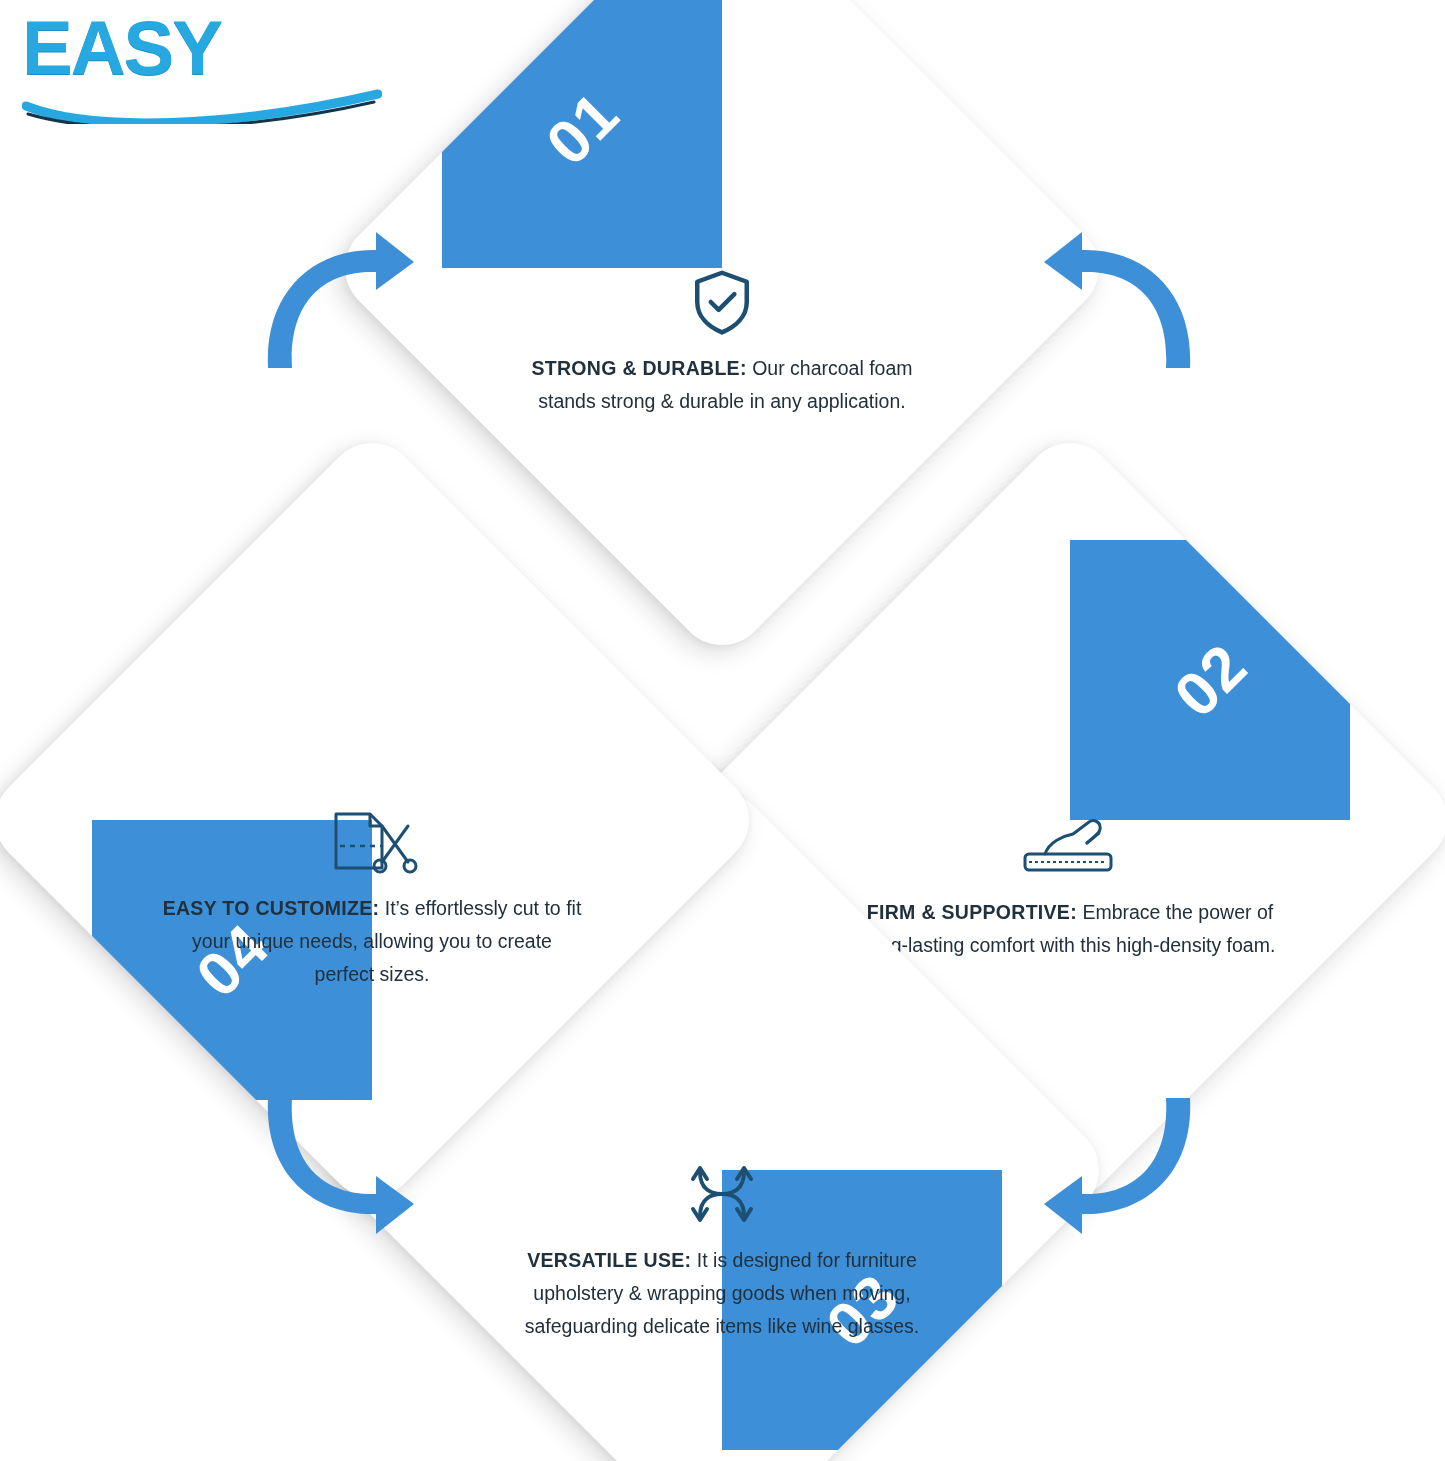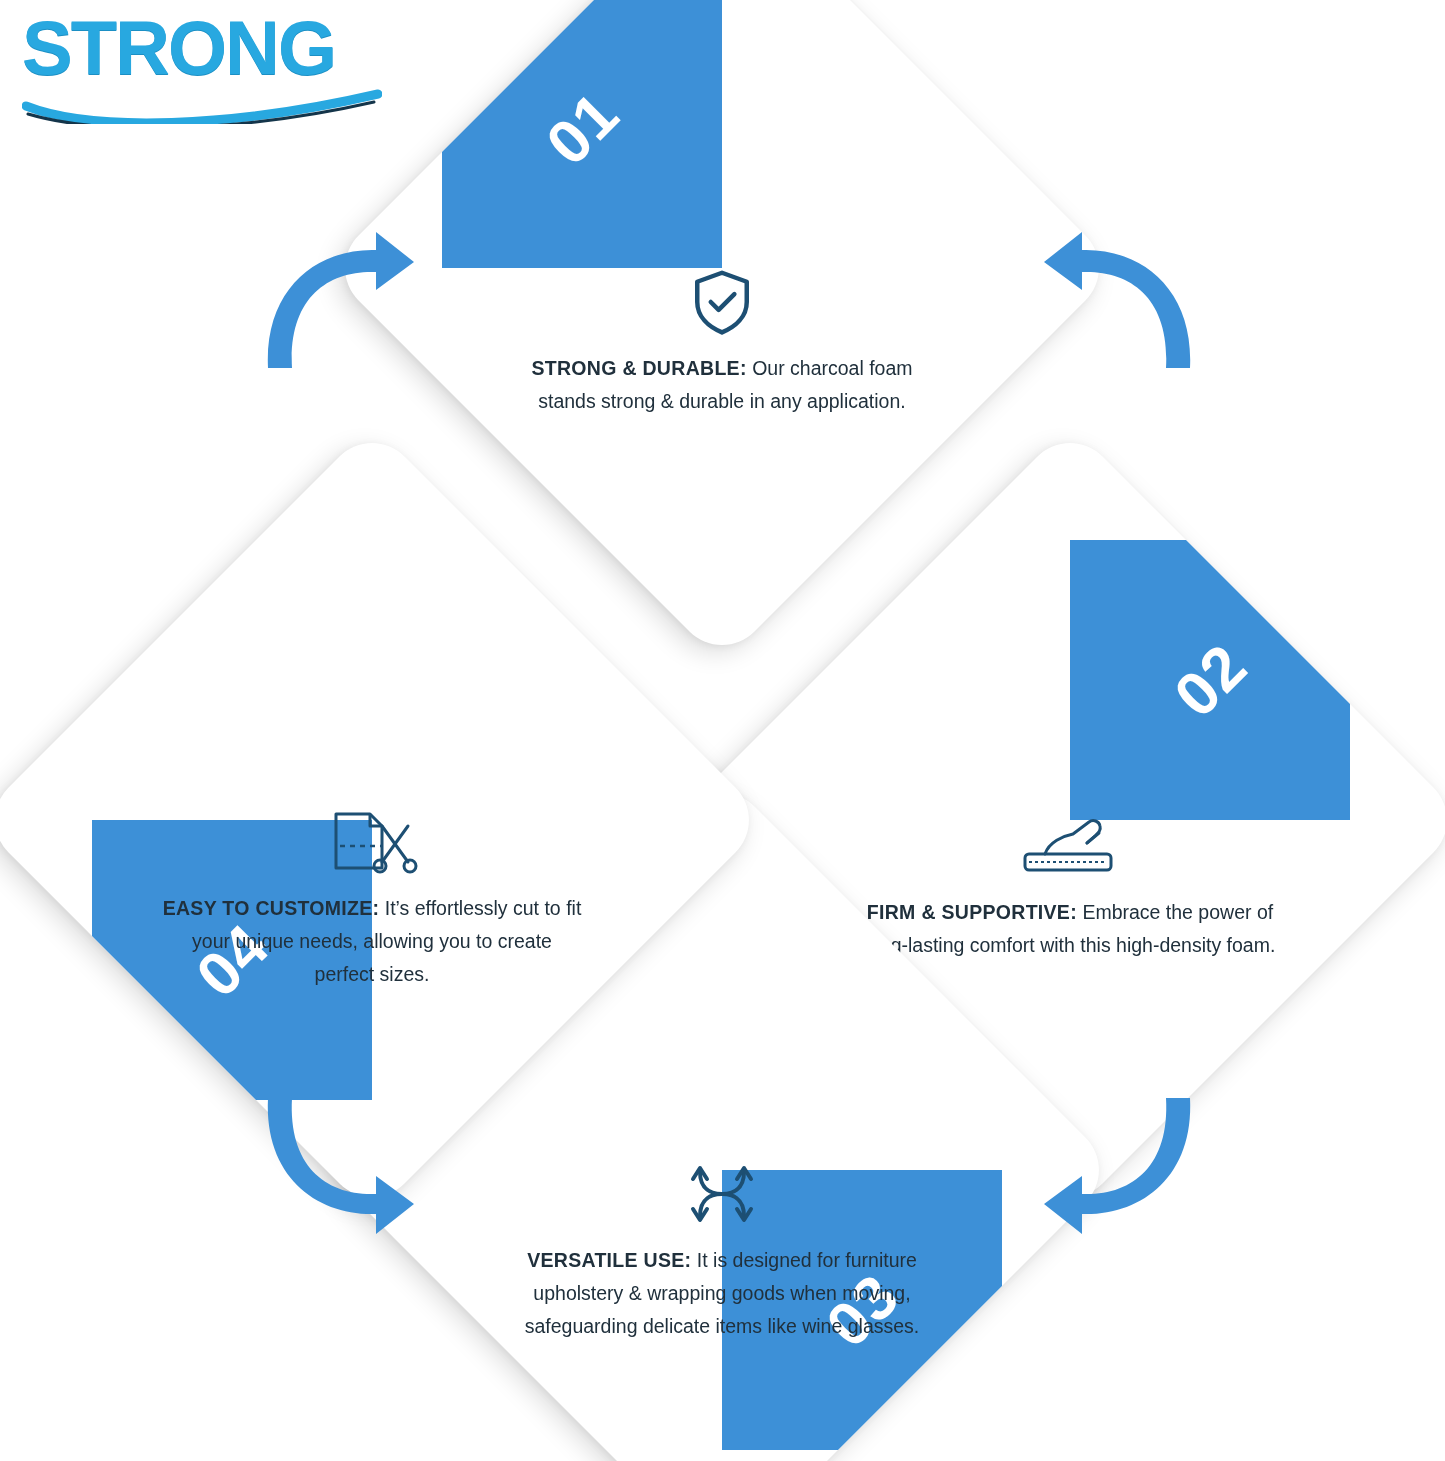--- a/index.html
+++ b/index.html
@@ -128,21 +128,21 @@
   #arrow-tr { left: 1040px; top: 228px; }
   #arrow-br { left: 1040px; top: 1088px; }
   #arrow-bl { left: 258px; top: 1088px; }
 
   svg { display: block; }
 </style>
 </head>
 <body>
 
 <div id="logo">
-  <span class="brand">STRONG</span>
+  <span class="brand">EASY</span>
   <svg width="360" height="36" viewBox="0 0 360 36">
     <path d="M4 18 C 70 44, 210 40, 356 6" stroke="#28a8e0" stroke-width="9" fill="none" stroke-linecap="round"></path>
     <path d="M6 26 C 80 48, 220 44, 352 14" stroke="#14354a" stroke-width="3" fill="none" stroke-linecap="round"></path>
   </svg>
 </div>
 
 <div class="diamond" id="d1">
   <div class="inner">
     <div class="badge"></div>
     <div class="badge-num">01</div>

